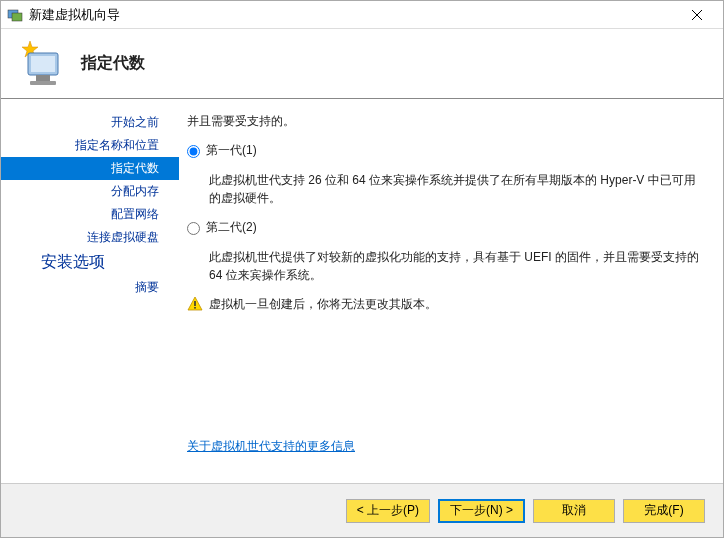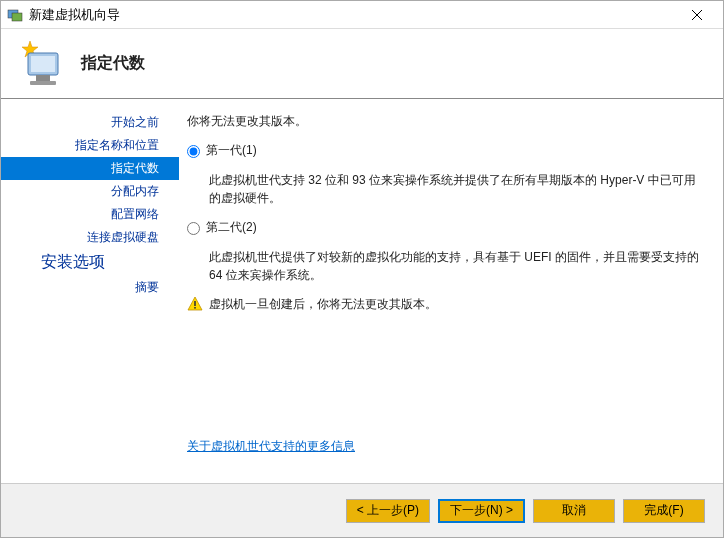--- a/index.html
+++ b/index.html
@@ -26,21 +26,21 @@
     .option { display: flex; align-items: center; margin-bottom: 8px; }
     .option input[type="radio"] { margin-top: 2px; margin-right: 6px; }
     .option-label { }
     .option-desc { margin: 4px 0 12px 22px; line-height: 1.5; }
     .warning { display: flex; align-items: flex-start; }
     .warn-icon { width: 16px; height: 16px; margin-right: 6px; flex-shrink: 0; }
     .link-row { margin-top: auto; padding: 18px 0; }
     .link { color: #0066cc; text-decoration: underline; cursor: pointer; }
     
     .footer { height: 54px; border-top: 1px solid #ccc; display: flex; align-items: center; justify-content: flex-end; padding: 0 18px; gap: 8px; background: #f0f0f0; }
-    .btn { min-width: 82px; height: 24px; font-size: 12px; border: 1px solid #adadad; background: #eab308; cursor: pointer; padding: 0 10px; }
+    .btn { min-width: 82px; height: 24px; font-size: 12px; border: 1px solid #adadad; background: #fde047; cursor: pointer; padding: 0 10px; }
     .btn.default { border: 2px solid #0078d7; }
   </style>
 </head>
 <body>
 
 <div class="titlebar">
   <span class="titlebar-icon">
     <svg viewBox="0 0 16 16">
         <rect x="1" y="3" width="10" height="8" fill="#5b9bd5" stroke="#333" stroke-width="0.5"></rect>
         <rect x="5" y="6" width="10" height="8" fill="#70ad47" stroke="#333" stroke-width="0.5"></rect>
@@ -74,27 +74,27 @@
     <div class="sidebar-item">指定名称和位置</div>
     <div class="sidebar-item selected">指定代数</div>
     <div class="sidebar-item">分配内存</div>
     <div class="sidebar-item">配置网络</div>
     <div class="sidebar-item">连接虚拟硬盘</div>
     <div class="sidebar-subitem">安装选项</div>
     <div class="sidebar-item">摘要</div>
   </div>
 
   <div class="main">
-    <div class="prompt">你将无法更改其版本。</div>
+    <div class="prompt">并且需要受支持的。</div>
 
     <div class="option">
       <input type="radio" name="gen" checked="" style="">
       <span class="option-label">第一代(1)</span>
     </div>
-    <div class="option-desc">此虚拟机世代支持 32 位和 93 位来宾操作系统并提供了在所有早期版本的 Hyper-V 中已可用的虚拟硬件。</div>
+    <div class="option-desc">此虚拟机世代支持 26 位和 64 位来宾操作系统并提供了在所有早期版本的 Hyper-V 中已可用的虚拟硬件。</div>
 
     <div class="option">
       <input type="radio" name="gen" style="">
       <span class="option-label">第二代(2)</span>
     </div>
     <div class="option-desc">此虚拟机世代提供了对较新的虚拟化功能的支持，具有基于 UEFI 的固件，并且需要受支持的 64 位来宾操作系统。</div>
 
     <div class="warning">
       <span class="warn-icon">
         <svg viewBox="0 0 16 16">

